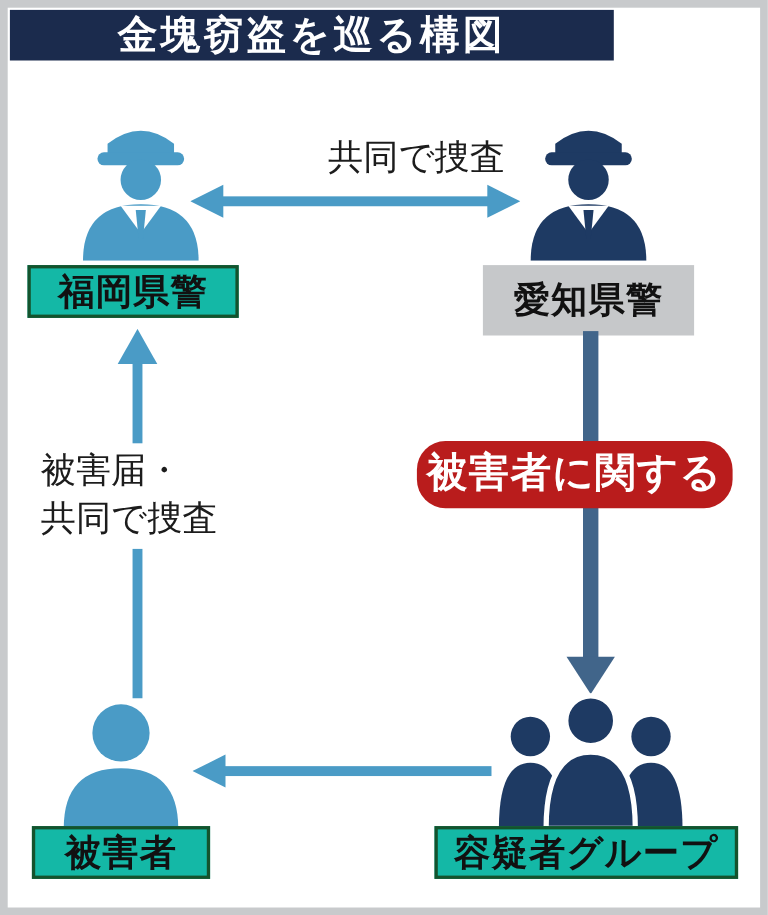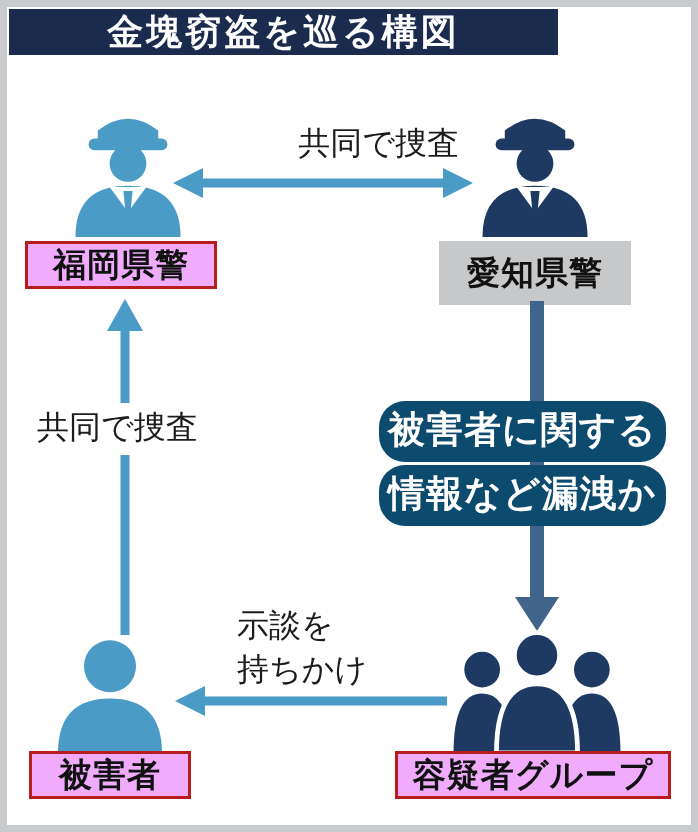--- a/index.html
+++ b/index.html
@@ -13,21 +13,21 @@
   .abs { position: absolute; }
 
   .title-bar {
     left: 2px; top: 2px; width: 549px; height: 46px;
     background: #1b2b4d; color: #fff;
     font-size: 36px; font-weight: bold; letter-spacing: 3px;
     display: flex; align-items: center; justify-content: center;
   }
 
   .node-label {
-    border: 3px solid #b91c1c; background: #f0abfc; color: #111;
+    border: 3px solid #14532d; background: #14b8a6; color: #111;
     font-weight: bold; font-size: 33px; letter-spacing: 1px;
     display: flex; align-items: center; justify-content: center;
   }
   .node-label.gray { border: none; background: #c6c8ca; }
 
   .annot { color: #1c1c1c; font-size: 32px; line-height: 44px; }
   .annot span { display: block; }
 
   #joint-label   { left: 152px; top: 114px; width: 300px; text-align: right; }
   #joint-arrow   { left: 166px; top: 156px; }
@@ -36,21 +36,21 @@
   #fukuoka-label { left: 18px;  top: 234px; width: 192px; height: 48px; }
   #aichi-label   { left: 432px; top: 234px; width: 192px; height: 64px; }
 
   #report-arrow  { left: 96px;  top: 292px; }
   #report-label  { left: 28px;  top: 396px; z-index: 2; background: #fff; padding: 2px 10px 6px 2px; }
 
   #leak-arrow    { left: 504px; top: 294px; }
   #leak-label    { left: 372px; top: 394px; z-index: 2; }
   .leak-line {
     display: block; width: max-content;
-    background: #0c4a6e; color: #fff;
+    background: #b91c1c; color: #fff;
     font-weight: bold; font-size: 37px; letter-spacing: 1px;
     padding: 4px 9px 7px 9px; margin-bottom: 3px; border-radius: 26px;
   }
 
   #victim-icon      { left: 40px;  top: 632px; }
   #suspects-icon    { left: 432px; top: 622px; }
   #settlement-arrow { left: 168px; top: 674px; }
   #settlement-label { left: 230px; top: 596px; z-index: 2; }
 
   #victim-label   { left: 22px;  top: 744px; width: 162px; height: 48px; }
@@ -91,50 +91,46 @@
   </svg>
 
   <div class="abs node-label" id="fukuoka-label">福岡県警</div>
   <div class="abs node-label gray" id="aichi-label">愛知県警</div>
 
   <svg class="abs" id="report-arrow" width="44" height="336" viewBox="0 0 44 336">
     <polygon points="22,0 4,32 40,32" fill="#4a9bc6"></polygon>
     <rect x="17.5" y="30" width="9" height="306" fill="#4a9bc6"></rect>
   </svg>
   <div class="abs annot" id="report-label">
+    <span>被害届・</span>
     <span>共同で捜査</span>
   </div>
 
   <svg class="abs" id="leak-arrow" width="52" height="330" viewBox="0 0 52 330">
     <rect x="19" y="0" width="14" height="300" fill="#41658a"></rect>
     <polygon points="26,330 4,296 48,296" fill="#41658a"></polygon>
   </svg>
   <div class="abs" id="leak-label">
     <span class="leak-line">被害者に関する</span>
-    <span class="leak-line">情報など漏洩か</span>
   </div>
 
   <svg class="abs" id="victim-icon" width="126" height="114" viewBox="0 0 100 92">
     <circle cx="50" cy="22" r="21" fill="#4a9bc6"></circle>
     <path d="M8,92 Q8,48 50,48 Q92,48 92,92 Z" fill="#4a9bc6"></path>
   </svg>
 
   <svg class="abs" id="suspects-icon" width="196" height="124" viewBox="0 0 160 104">
     <circle cx="34" cy="34" r="15" fill="#1e3a63"></circle>
     <path d="M10,104 Q10,54 34,54 Q58,54 58,104 Z" fill="#1e3a63"></path>
     <circle cx="126" cy="34" r="15" fill="#1e3a63"></circle>
     <path d="M102,104 Q102,54 126,54 Q150,54 150,104 Z" fill="#1e3a63"></path>
     <circle cx="80" cy="22" r="19" fill="#1e3a63" stroke="#ffffff" stroke-width="4"></circle>
     <path d="M46,104 Q46,46 80,46 Q114,46 114,104 Z" fill="#1e3a63" stroke="#ffffff" stroke-width="4"></path>
   </svg>
 
-  <div class="abs annot" id="settlement-label">
-    <span>示談を</span>
-    <span>持ちかけ</span>
-  </div>
   <svg class="abs" id="settlement-arrow" width="272" height="40" viewBox="0 0 272 40">
     <polygon points="0,20 30,5 30,35" fill="#4a9bc6"></polygon>
     <rect x="28" y="15.5" width="244" height="9" fill="#4a9bc6"></rect>
   </svg>
 
   <div class="abs node-label" id="victim-label">被害者</div>
   <div class="abs node-label" id="suspects-label">容疑者グループ</div>
 
 </div>
 

